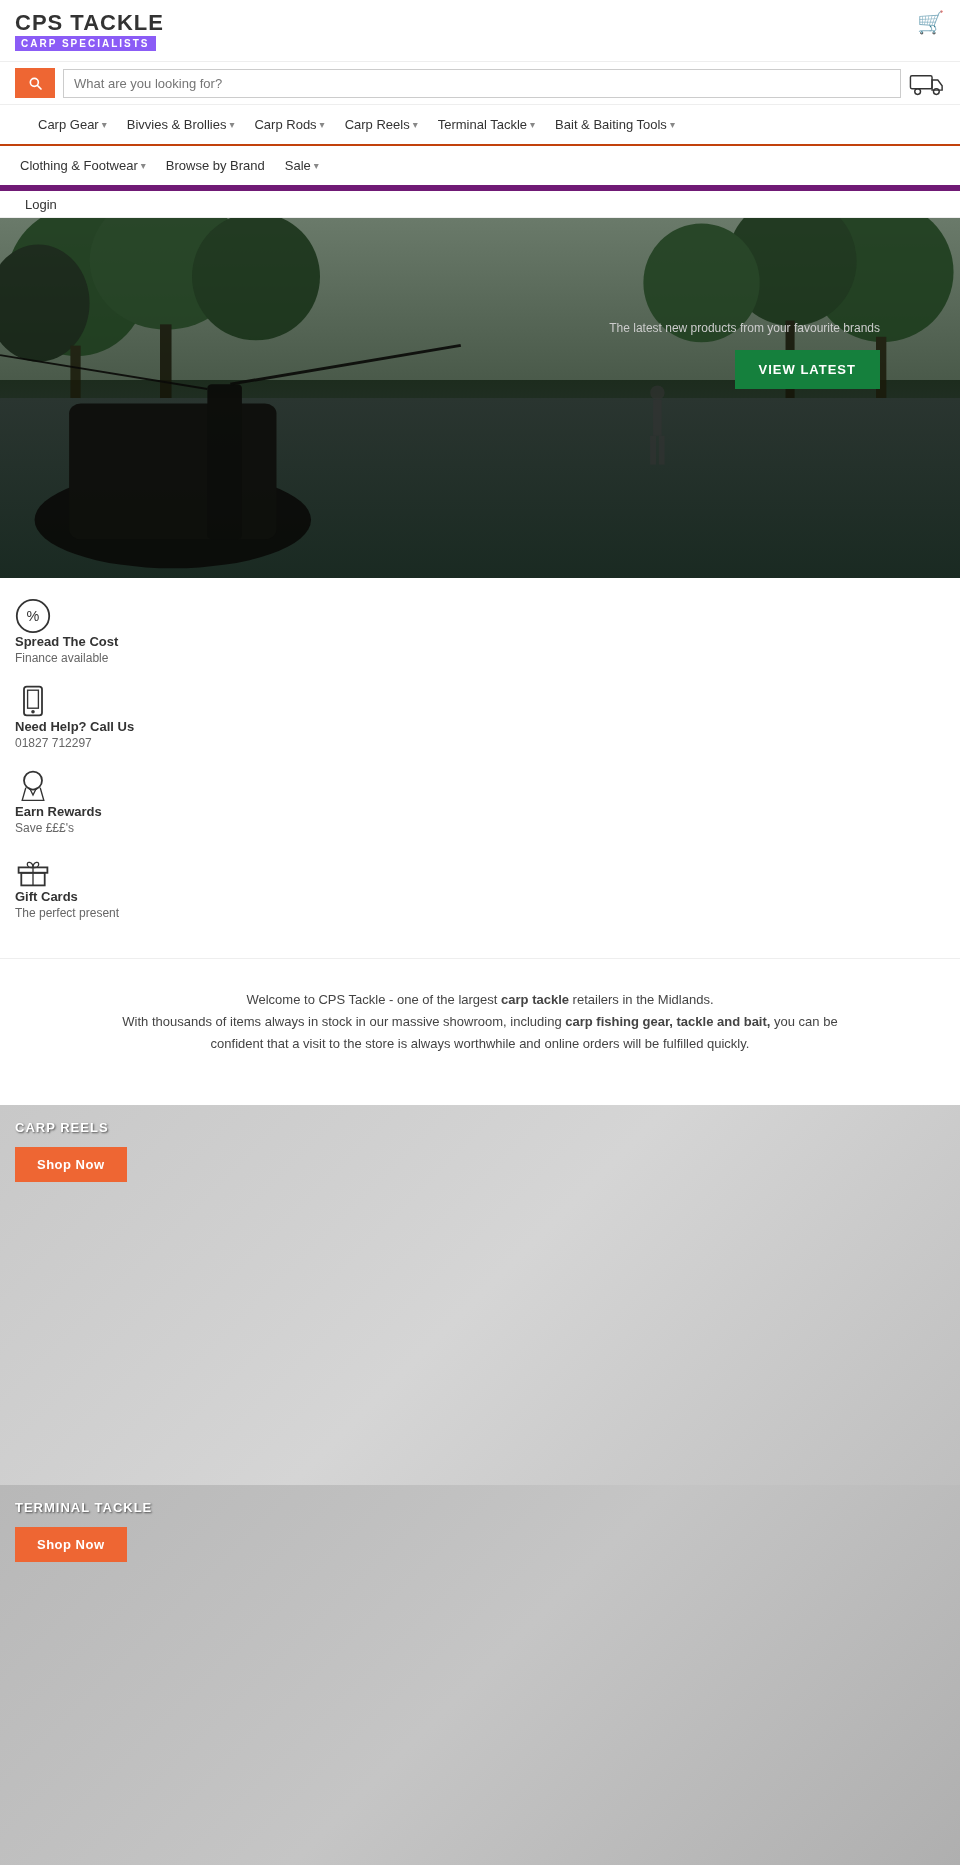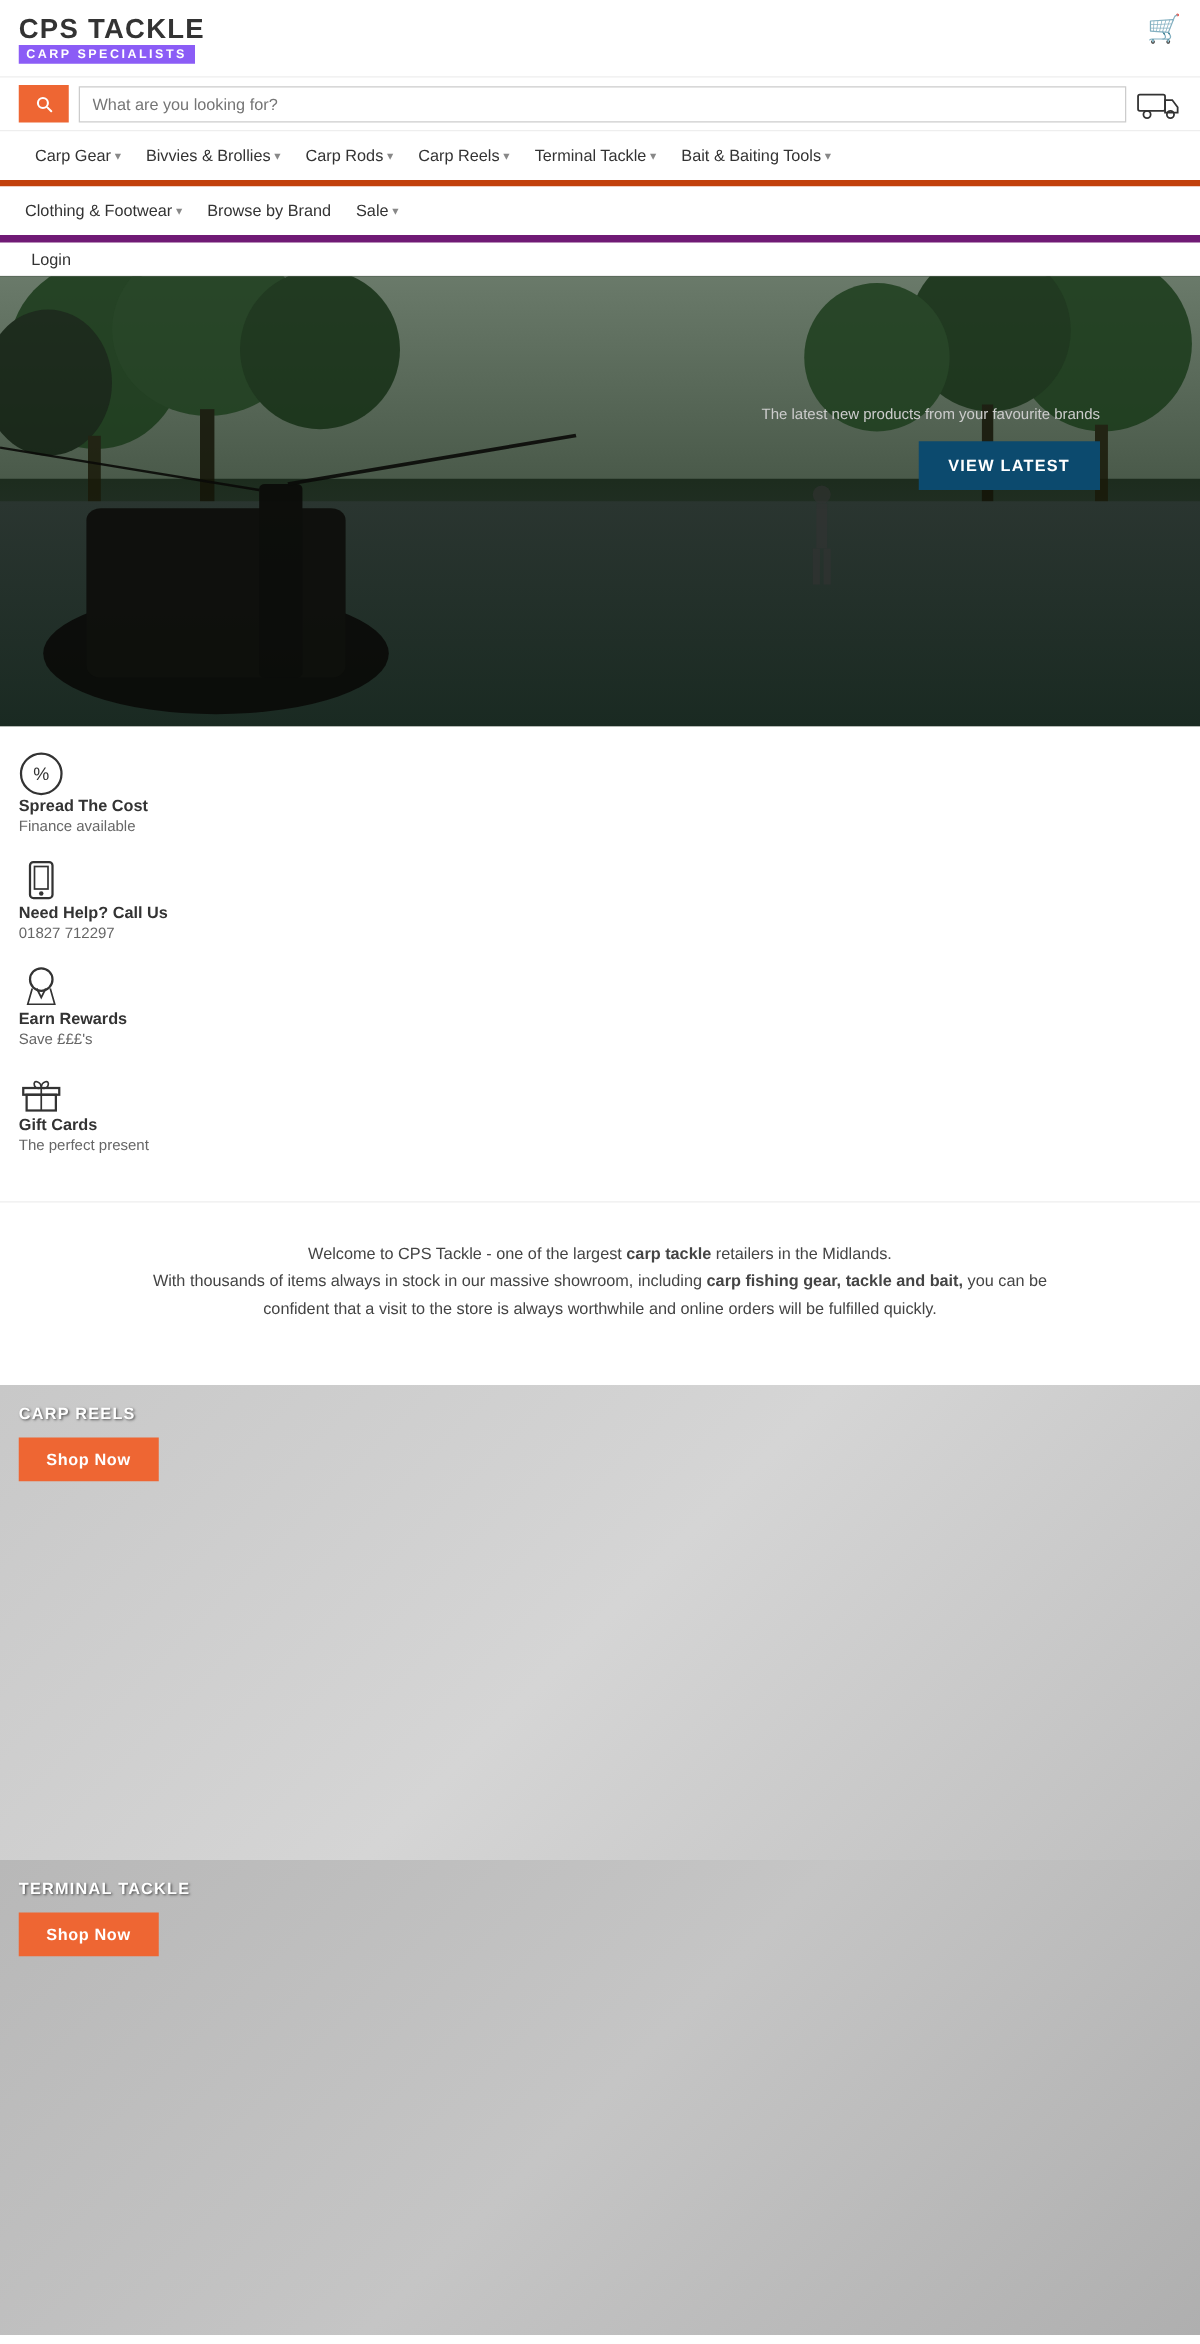--- a/index.html
+++ b/index.html
@@ -14,37 +14,37 @@
 
     
     .search-bar { display: flex; align-items: flex-end; padding: 6px 15px; border-bottom: 1px solid #eee; gap: 8px; }
     .search-input { flex: 1; border: 1px solid #ccc; padding: 6px 10px; font-size: 13px; outline: none; }
     .search-btn { background: #e63; border: none; padding: 7px 12px; cursor: pointer; display: flex; align-items: center; justify-content: center; }
     .search-btn svg { width: 16px; height: 16px; fill: #fff; }
     .delivery-icon { display: flex; align-items: center; gap: 4px; font-size: 11px; color: #555; }
     .cart-icon { font-size: 22px; color: #333; cursor: pointer; }
 
     
-    .nav-row { display: flex; align-items: center; padding: 0 18px; border-bottom: 5px solid #c2410c; flex-wrap: wrap; }
+    .nav-row { display: flex; align-items: center; padding: 0 28px; border-bottom: 2px solid #c2410c; flex-wrap: wrap; }
     .nav-item { padding: 12px 10px; font-size: 13px; color: #333; cursor: pointer; display: flex; align-items: center; gap: 3px; white-space: nowrap; }
     .nav-chevron { font-size: 10px; color: #888; }
 
     .nav-row2 { display: flex; align-items: flex-end; padding: 0 10px; border-bottom: 6px solid #701a75; }
     .login-link { padding: 8px 10px; font-size: 13px; color: #333; cursor: pointer; }
 
     
     .hero { position: relative; width: 100%; height: 360px; background: #2a3a2a; overflow: hidden; }
     .hero-bg { width: 100%; height: 100%; background: linear-gradient(to bottom, #3a4a3a 0%, #1a2a1a 40%, #2a3530 70%, #1a2a20 100%); position: relative; }
     
     .hero-sky { position: absolute; top: 0; left: 0; width: 100%; height: 45%; background: linear-gradient(to bottom, #6a7a6a, #4a5a4a); }
     .hero-water { position: absolute; bottom: 0; left: 0; width: 100%; height: 55%; background: linear-gradient(to bottom, #2a3530, #1a2520); }
     .hero-text-block { position: absolute; right: 80px; top: 38%; transform: translateY(-50%); text-align: right; }
     .hero-new-in { font-size: 28px; font-weight: bold; color: #fff; letter-spacing: 2px; text-shadow: 1px 1px 3px rgba(0,0,0,0.5); }
     .hero-subtitle { font-size: 12px; color: #ccc; margin-bottom: 15px; }
-    .hero-btn { background: #0c4a6e; color: #fff; border: none; padding: 12px 24px; font-size: 13px; font-weight: bold; cursor: pointer; letter-spacing: 1px; }
+    .hero-btn { background: #15803d; color: #fff; border: none; padding: 12px 24px; font-size: 13px; font-weight: bold; cursor: pointer; letter-spacing: 1px; }
 
     
     .features { padding: 20px 15px; border-bottom: 1px solid #eee; }
     .feature-item { display: flex; flex-direction: column; margin-bottom: 18px; }
     .feature-title { font-weight: bold; font-size: 13px; margin-bottom: 2px; }
     .feature-desc { font-size: 12px; color: #666; }
 
     
     .icon-svg { width: 36px; height: 36px; }
 

